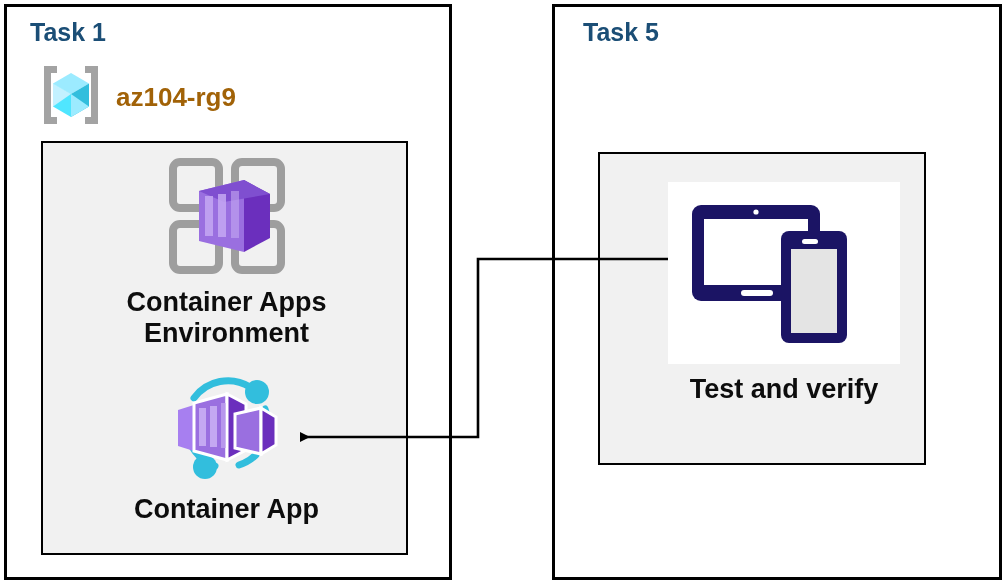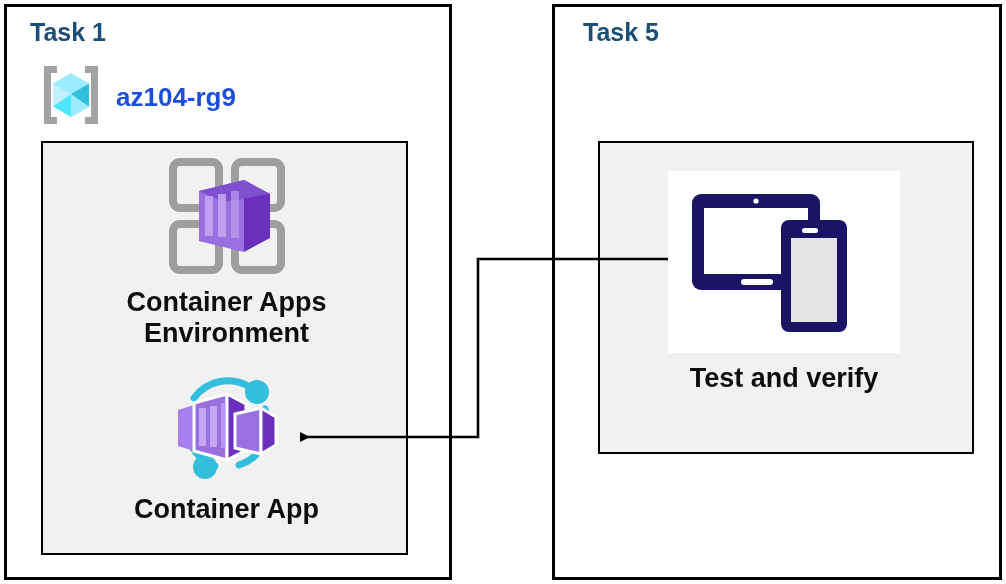--- a/index.html
+++ b/index.html
@@ -49,33 +49,33 @@
     position: absolute;
     left: 36px;
     top: 60px;
     display: flex;
     align-items: center;
     gap: 10px;
   }
   #rg-label {
     font-size: 26px;
     font-weight: bold;
-    color: #1d4ed8;
+    color: #a16207;
     white-space: nowrap;
   }
 
   
   .inner-box {
     position: absolute;
     box-sizing: border-box;
     border: 2px solid #000000;
     background: #f1f1f1;
   }
   #task1-inner { left: 41px;  top: 141px; width: 367px; height: 414px; }
-  #task2-inner { left: 598px; top: 141px; width: 376px; height: 313px; }
+  #task2-inner { left: 598px; top: 152px; width: 328px; height: 313px; }
 
   
   .node {
     position: absolute;
     display: flex;
     flex-direction: column;
     align-items: center;
   }
   .node-label {
     font-size: 27px;

